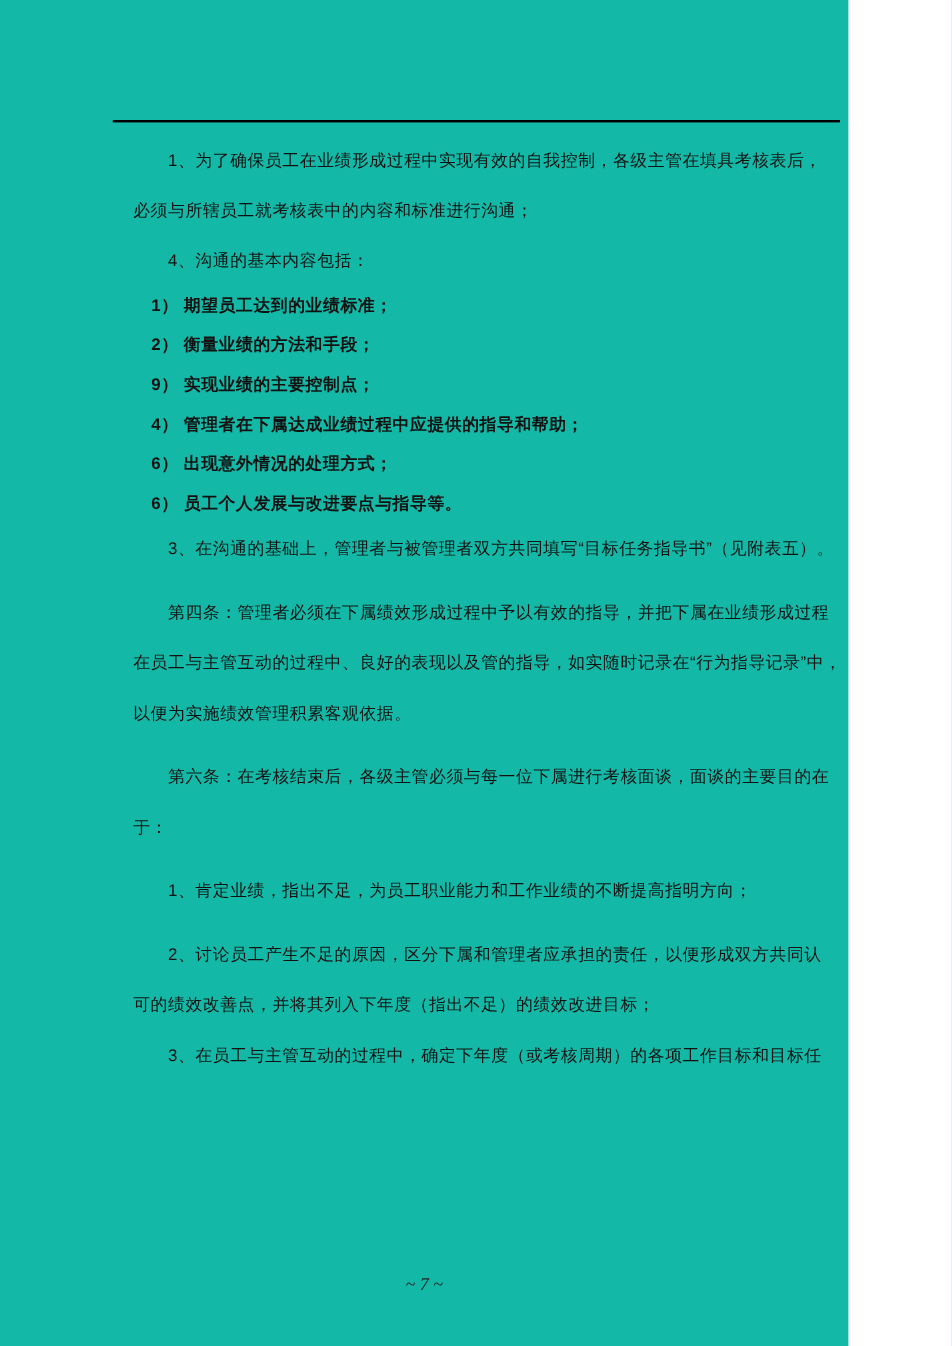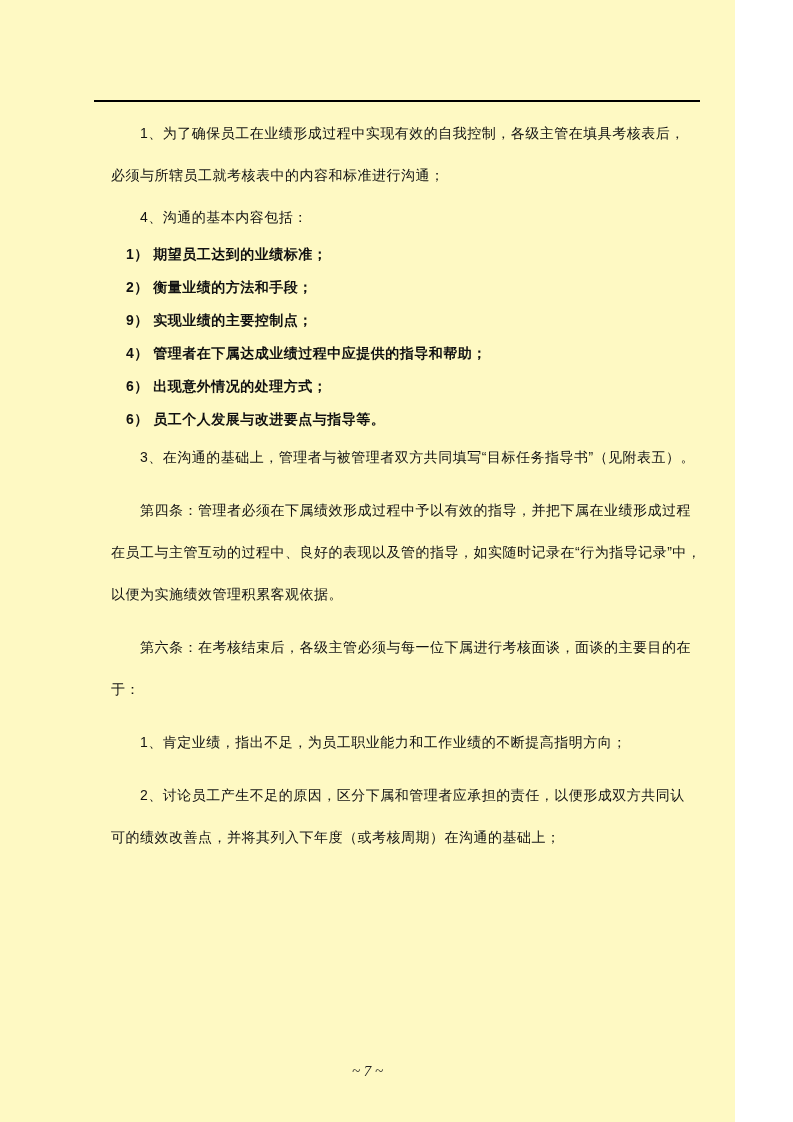--- a/index.html
+++ b/index.html
@@ -4,25 +4,24 @@
 <style>
   html, body {
     margin: 0;
     padding: 0;
     background: #ffffff;
   }
   .page {
     position: relative;
     width: 707px;
     height: 1122px;
-    background: #fef9c3;
+    background: #14b8a6;
     overflow: hidden;
     font-family: "Liberation Sans", sans-serif;
     color: #111111;
-    padding-left: 28px;
   }
   .header-rule {
     position: absolute;
     left: 94px;
     top: 100px;
     width: 606px;
     height: 2px;
     background: #000000;
   }
   .doc-body {
@@ -104,19 +103,22 @@
       </p>
       <p class="para">
         <span class="line first">第六条：在考核结束后，各级主管必须与每一位下属进行考核面谈，面谈的主要目的在</span>
         <span class="line">于：</span>
       </p>
       <p class="para">
         <span class="line first">1、肯定业绩，指出不足，为员工职业能力和工作业绩的不断提高指明方向；</span>
       </p>
       <p class="para">
         <span class="line first">2、讨论员工产生不足的原因，区分下属和管理者应承担的责任，以便形成双方共同认</span>
-        <span class="line">可的绩效改善点，并将其列入下年度（或考核周期）在沟通的基础上；</span>
+        <span class="line">可的绩效改善点，并将其列入下年度（指出不足）的绩效改进目标；</span>
+      </p>
+      <p class="para">
+        <span class="line first">3、在员工与主管互动的过程中，确定下年度（或考核周期）的各项工作目标和目标任</span>
       </p>
     </div>
   <div class="footer">
     <span>~ 7 ~</span>
   </div>
 </div>
 
 </body></html>

